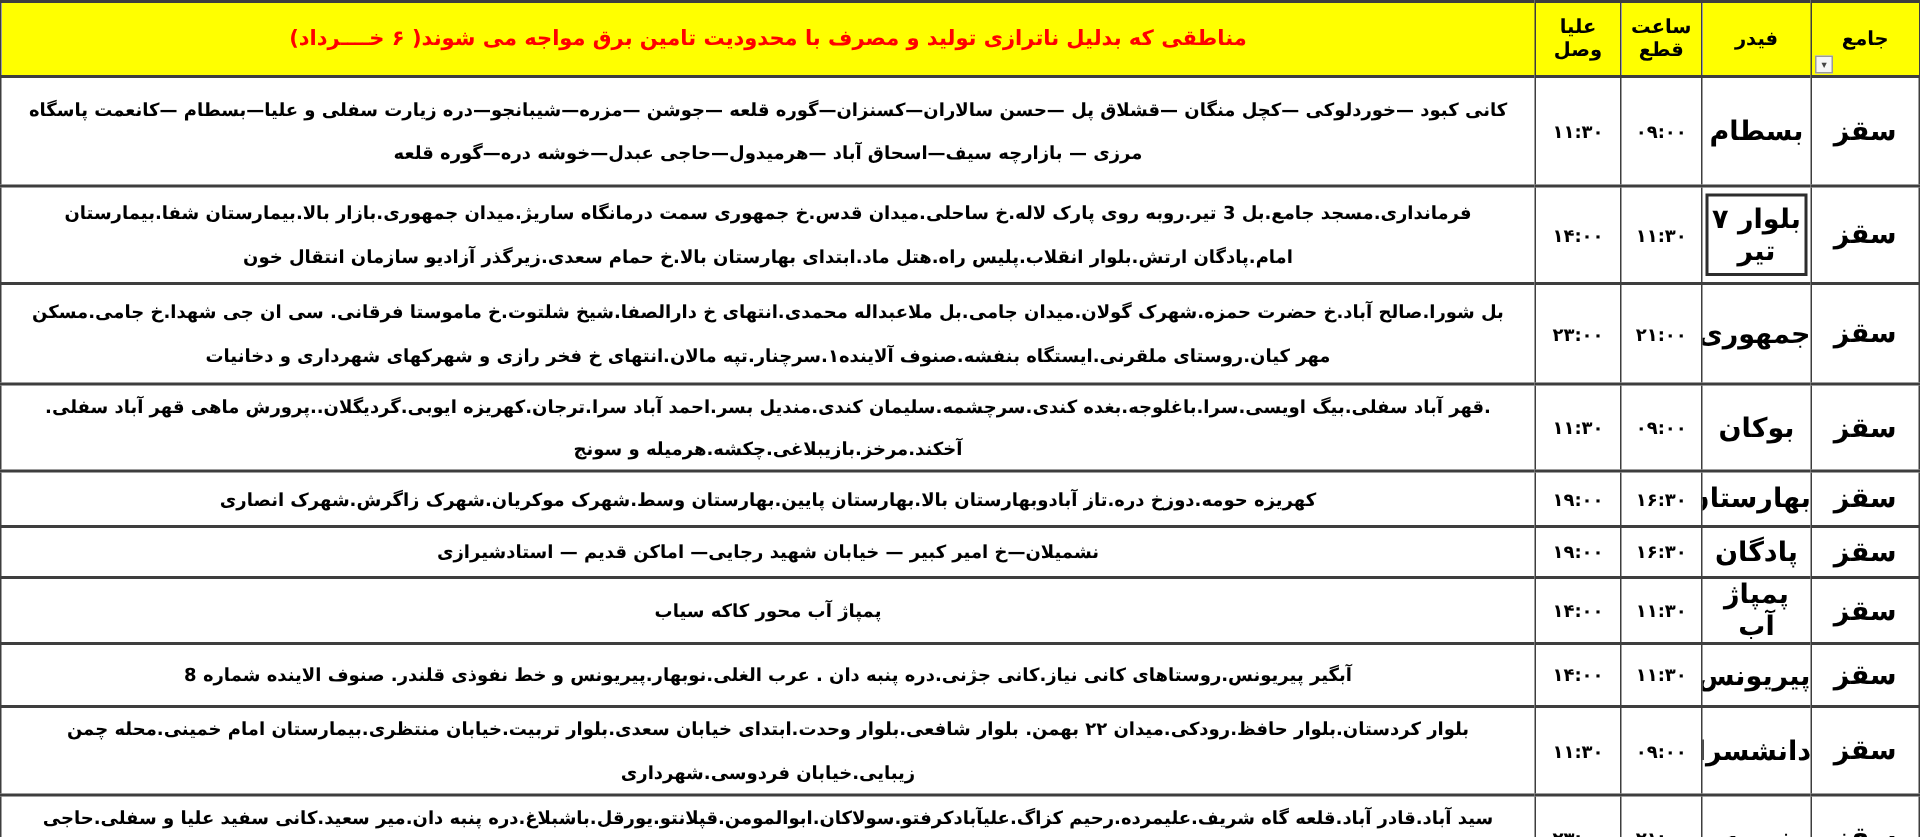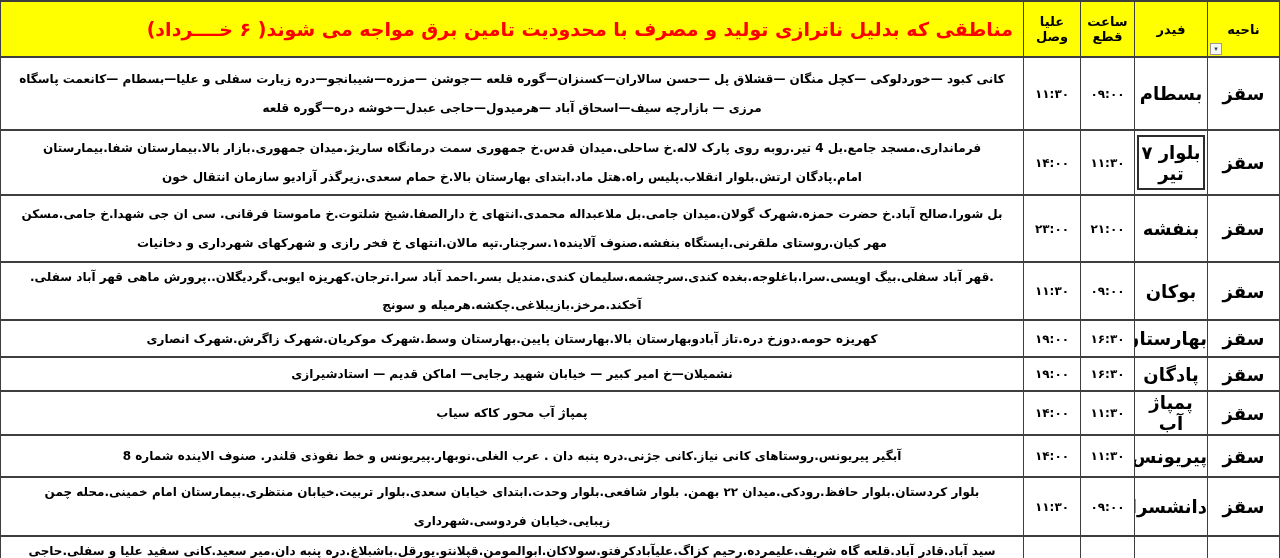--- a/index.html
+++ b/index.html
@@ -26,23 +26,22 @@
     font-weight:bold;color:var(--body-text);
     overflow:hidden;
   }
   thead th{
     background:var(--header-bg);
     height:30px;font-size:13px;
     border-top-width:2px;
   }
   th.title-cell{
     color:var(--title-text);
-    font-size:19px;
+    font-size:14px;
     padding:16px 10px;
-    text-align:right;
   }
   th.region-h{position:relative;}
   .filter-btn{
     position:absolute;left:2px;bottom:1px;
     width:12px;height:12px;
     background:#f6f6f6;border:1px solid #9a9a9a;
     font-size:7px;line-height:10px;color:#444;
     display:flex;align-items:center;justify-content:center;
     cursor:pointer;
   }
@@ -76,21 +75,21 @@
   <colgroup>
     <col style="width:72px">
     <col style="width:73px">
     <col style="width:54px">
     <col style="width:57px">
     <col>
   </colgroup>
   <thead>
     <tr>
       <th class="region-h">
-        <span>ناحیه</span>
+        <span>جامع</span>
         <span class="filter-btn">▾</span>
       </th>
       <th>فیدر</th>
       <th>ساعت قطع</th>
       <th>علیا وصل</th>
       <th class="title-cell">مناطقی که بدلیل ناترازی تولید و مصرف با محدودیت تامین برق مواجه می شوند( ۶ خــــرداد)</th>
     </tr>
   </thead>
   <tbody>
     <tr>
@@ -98,25 +97,25 @@
       <td>بسطام</td>
       <td class="time-cell">۰۹:۰۰</td>
       <td class="time-cell">۱۱:۳۰</td>
       <td class="areas-cell">کانی کبود —خوردلوکی —کچل منگان —قشلاق پل —حسن سالاران—کسنزان—گوره قلعه —جوشن —مزره—شیبانجو—دره زیارت سفلی و علیا—بسطام —کانعمت پاسگاه مرزی — بازارچه سیف—اسحاق آباد —هرمیدول—حاجی عبدل—خوشه دره—گوره قلعه</td>
     </tr>
     <tr>
       <td>سقز</td>
       <td class="selected">بلوار ۷ تیر</td>
       <td class="time-cell">۱۱:۳۰</td>
       <td class="time-cell">۱۴:۰۰</td>
-      <td class="areas-cell">فرمانداری.مسجد جامع.بل 4 تیر.روبه روی پارک لاله.خ ساحلی.میدان قدس.خ جمهوری سمت درمانگاه ساریژ.میدان جمهوری.بازار بالا.بیمارستان شفا.بیمارستان امام.پادگان ارتش.بلوار انقلاب.پلیس راه.هتل ماد.ابتدای بهارستان بالا.خ حمام سعدی.زیرگذر آزادیو سازمان انتقال خون</td>
+      <td class="areas-cell">فرمانداری.مسجد جامع.بل 3 تیر.روبه روی پارک لاله.خ ساحلی.میدان قدس.خ جمهوری سمت درمانگاه ساریژ.میدان جمهوری.بازار بالا.بیمارستان شفا.بیمارستان امام.پادگان ارتش.بلوار انقلاب.پلیس راه.هتل ماد.ابتدای بهارستان بالا.خ حمام سعدی.زیرگذر آزادیو سازمان انتقال خون</td>
     </tr>
     <tr>
       <td>سقز</td>
-      <td>بنفشه</td>
+      <td>جمهوری</td>
       <td class="time-cell">۲۱:۰۰</td>
       <td class="time-cell">۲۳:۰۰</td>
       <td class="areas-cell">بل شورا.صالح آباد.خ حضرت حمزه.شهرک گولان.میدان جامی.بل ملاعبداله محمدی.انتهای خ دارالصفا.شیخ شلتوت.خ ماموستا فرقانی. سی ان جی شهدا.خ جامی.مسکن مهر کیان.روستای ملقرنی.ایستگاه بنفشه.صنوف آلاینده۱.سرچنار.تپه مالان.انتهای خ فخر رازی و شهرکهای شهرداری و دخانیات</td>
     </tr>
     <tr>
       <td>سقز</td>
       <td>بوکان</td>
       <td class="time-cell">۰۹:۰۰</td>
       <td class="time-cell">۱۱:۳۰</td>
       <td class="areas-cell">.قهر آباد سفلی.بیگ اویسی.سرا.باغلوجه.بغده کندی.سرچشمه.سلیمان کندی.مندیل بسر.احمد آباد سرا.ترجان.کهریزه ایوبی.گردیگلان..پرورش ماهی قهر آباد سفلی. آخکند.مرخز.بازیبلاغی.چکشه.هرمیله و سونج</td>

